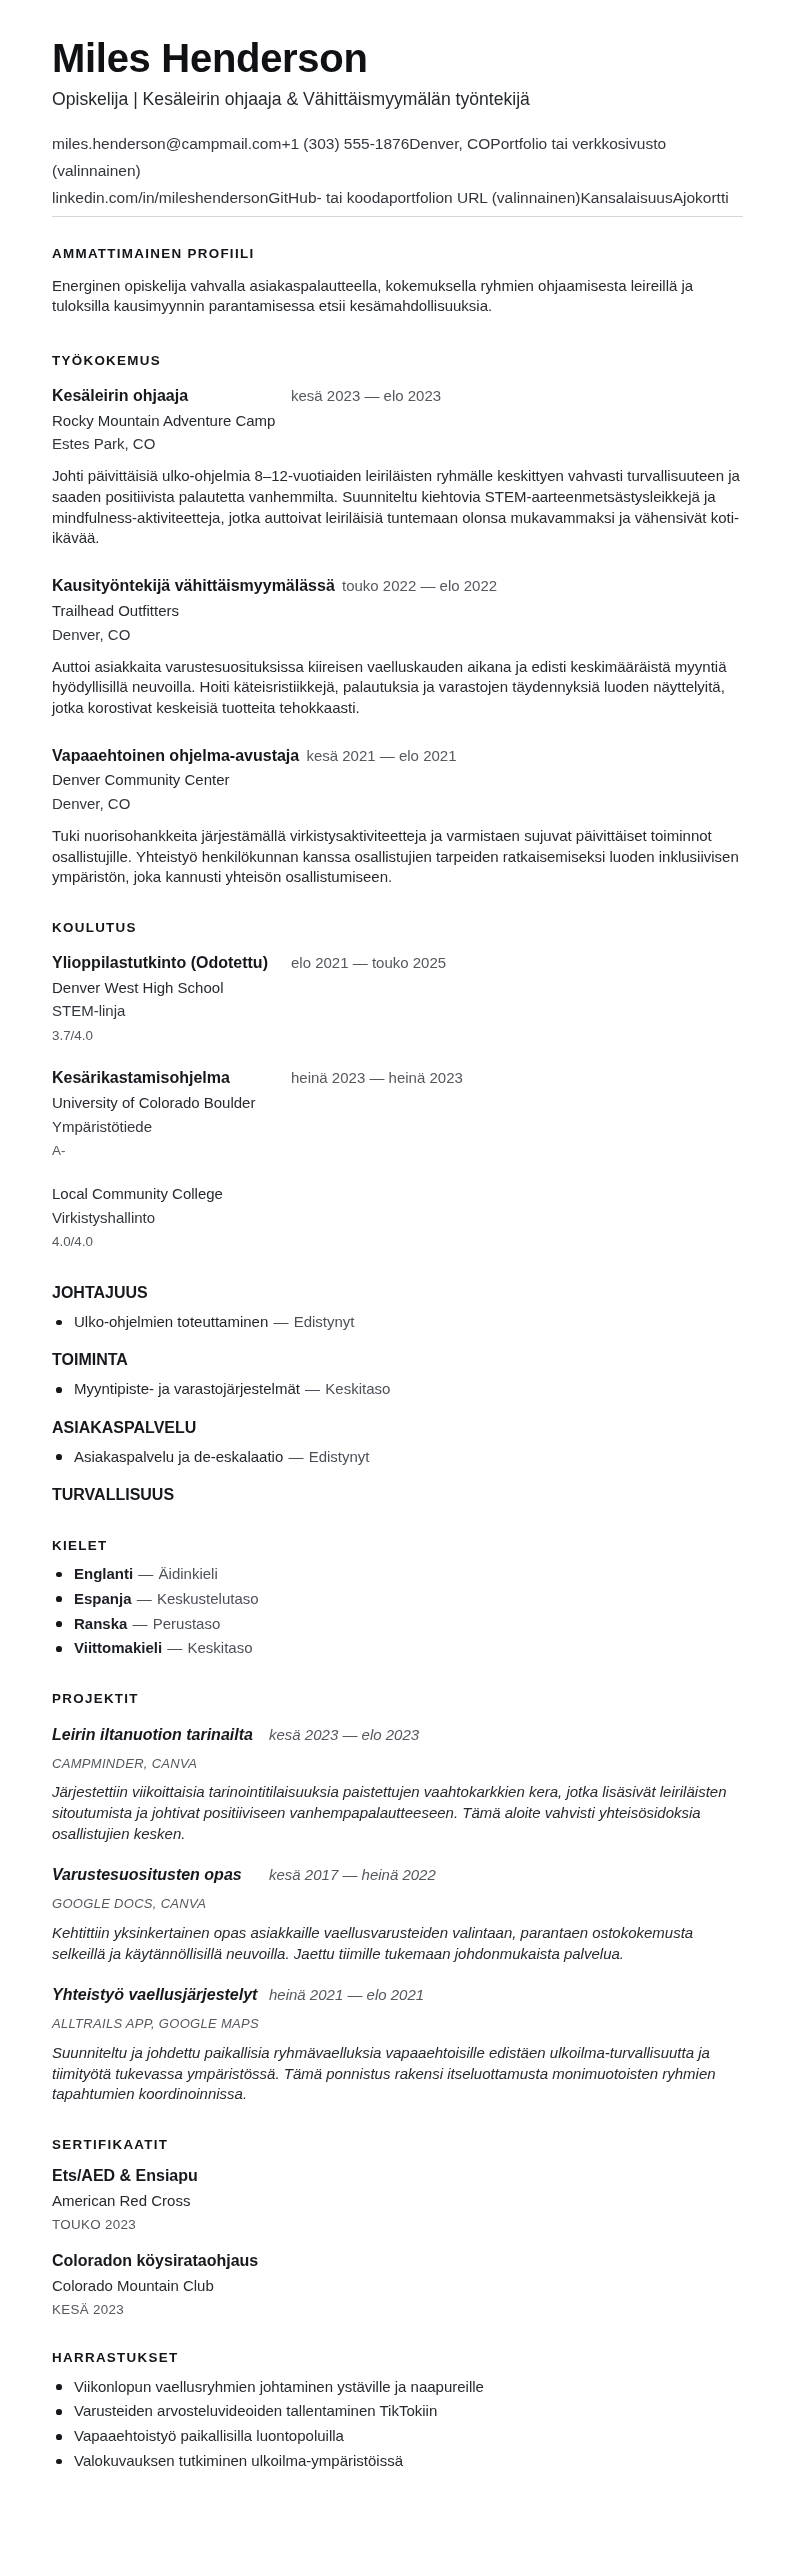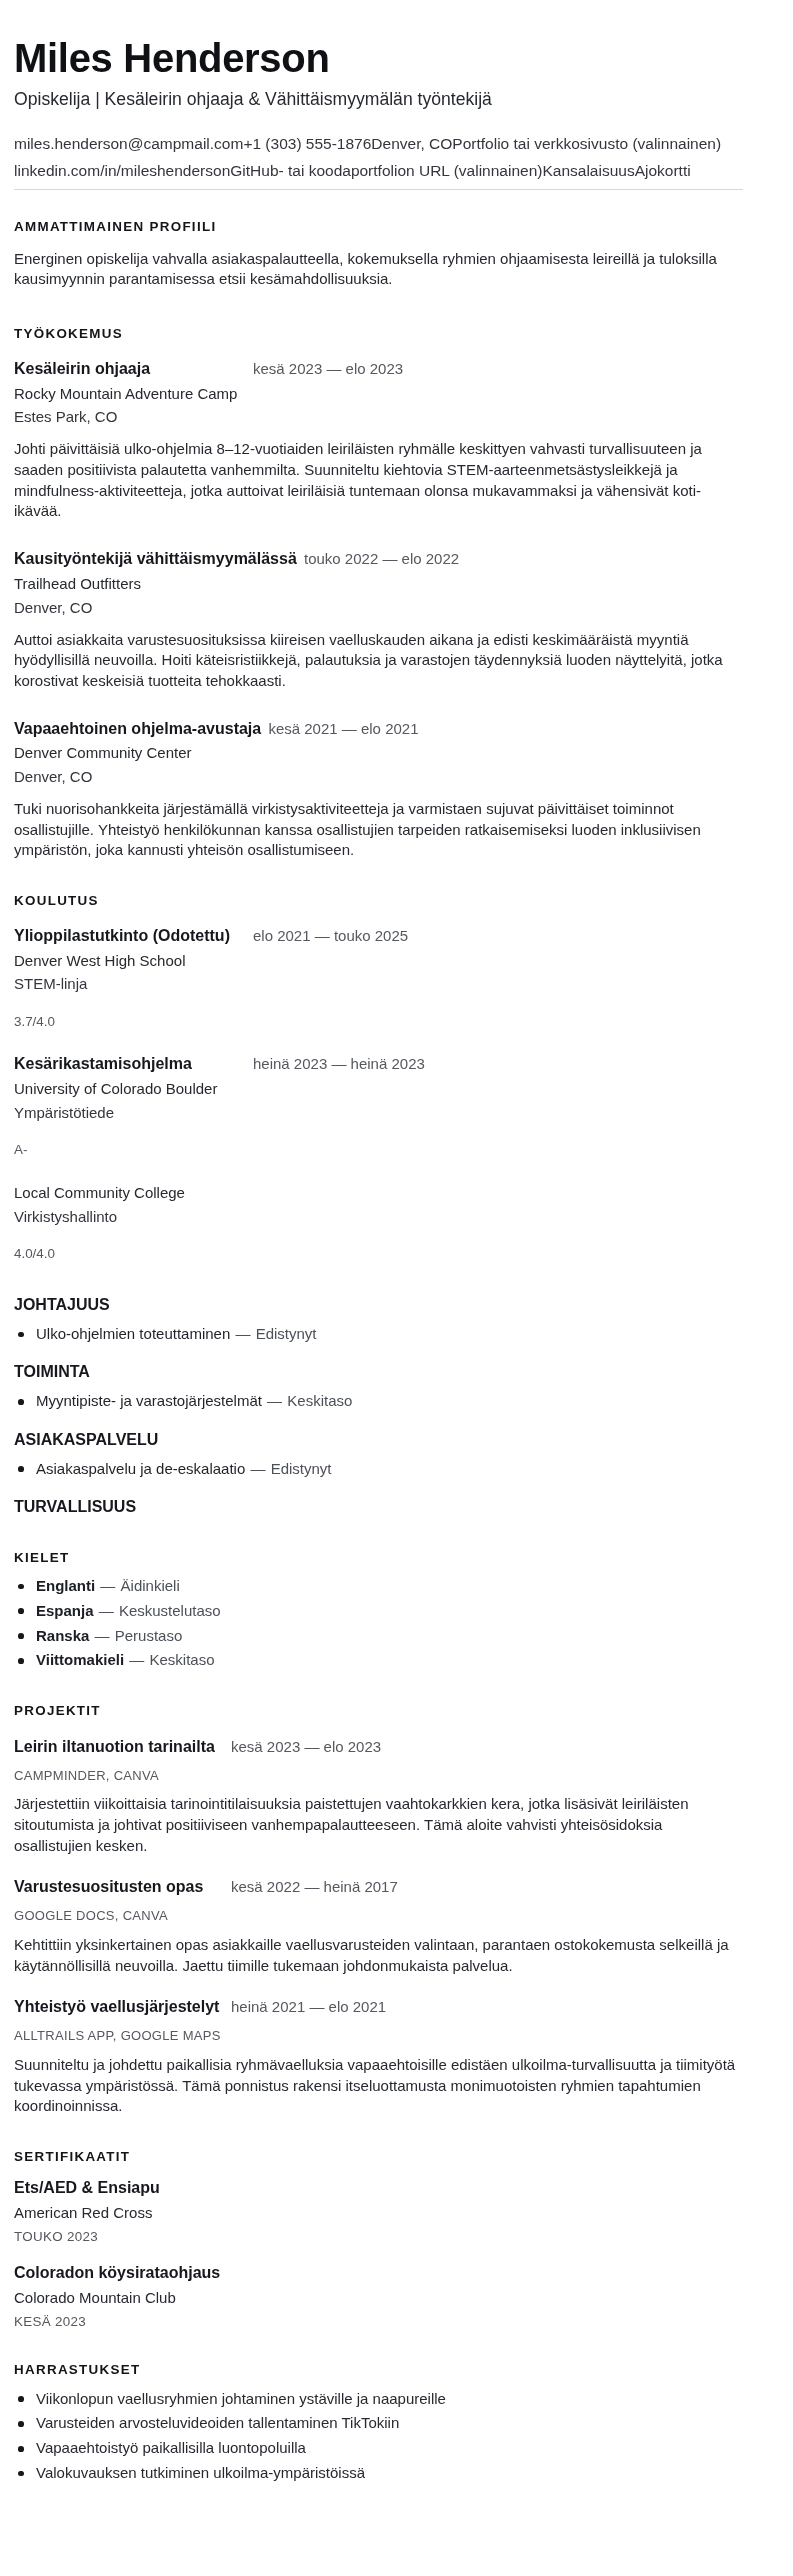--- a/index.html
+++ b/index.html
@@ -1,21 +1,21 @@
 <!DOCTYPE html>
 <html style="font-size:8.3px"><head>
 <meta charset="utf-8">
 <style>
   html,body { margin:0; padding:0; }
   body {
     width:793px; height:2576px; overflow:hidden;
     background:#ffffff; color:#26292f;
     font-family:"Liberation Sans","DejaVu Sans",sans-serif;
   }
-  .page { padding:36px 33px 0 14px; box-sizing:border-box; width:776px; }
+  .page { padding:36px 33px 0 52px; box-sizing:border-box; width:776px; }
 
   
   .name { margin:0; font-size:40px; line-height:1.12; font-weight:700; color:#0f1115; letter-spacing:-0.3px; }
   .subtitle { margin-top:8.3px; font-size:17.6px; color:#26292f; }
   .contact { margin-top:20px; font-size:15.5px; line-height:27px; color:#33363d; }
   .contact span { white-space:pre-wrap; }
   .divider { margin-top:5.2px; border-top:1px solid #d7d7d9; height:0; }
 
   
   .sec { margin-top:32px; }
@@ -31,23 +31,23 @@
   .entry-head { display:flex; align-items:baseline; }
   .entry-title { margin:0; font-size:16px; line-height:19.6px; font-weight:700; color:#16181d; min-width:239px; padding-right:7.2px; box-sizing:border-box; }
   .sec-projects .entry-title { min-width:217px; }
   .entry-date { font-size:15px; color:#55585f; white-space:nowrap; }
   .company { margin-top:5.2px; font-size:15px; line-height:19.6px; color:#26292f; }
   .location { margin-top:4.1px; font-size:15px; line-height:19.6px; color:#32353c; }
   .entry-desc { margin-top:12.4px; font-size:15px; line-height:20.7px; color:#26292f; }
 
   .edu-entries > .entry { margin-top:24px; }
   .edu-entries > .entry:first-child { margin-top:17.6px; }
-  .meta-small { margin-top:19px; font-size:13.4px; line-height:17.6px; color:#55585f; }
-
-  .proj-entries > .entry { margin-top:20.7px; }
+  .meta-small { margin-top:6px; font-size:13.4px; line-height:17.6px; color:#55585f; }
+
+  .proj-entries > .entry { margin-top:20.7px;font-style:italic; }
   .proj-entries > .entry:first-child { margin-top:18.6px; }
   .tools { margin-top:11.4px; font-size:13px; line-height:16.5px; letter-spacing:0.3px; color:#55585f; }
   .proj-desc { margin-top:10.3px; }
 
   .cert-entries > .entry { margin-top:17.6px; }
   .cert-entries > .entry:first-child { margin-top:14.5px; }
   .cert-date { margin-top:6.2px; font-size:13.4px; line-height:16.5px; letter-spacing:0.3px; color:#55585f; }
 
   
   .skill-group { margin-top:17.6px; }
@@ -200,21 +200,21 @@
           <h3 class="entry-title">Leirin iltanuotion tarinailta</h3>
           <span class="entry-date">kesä 2023 — elo 2023</span>
         </div>
         <div class="tools">CAMPMINDER, CANVA</div>
         <p class="entry-desc proj-desc">Järjestettiin viikoittaisia tarinointitilaisuuksia paistettujen vaahtokarkkien kera, jotka lisäsivät leiriläisten sitoutumista ja johtivat positiiviseen vanhempapalautteeseen. Tämä aloite vahvisti yhteisösidoksia osallistujien kesken.</p>
       </article>
 
       <article class="entry">
         <div class="entry-head">
           <h3 class="entry-title">Varustesuositusten opas</h3>
-          <span class="entry-date">kesä 2022 — heinä 2017</span>
+          <span class="entry-date">kesä 2017 — heinä 2022</span>
         </div>
         <div class="tools">GOOGLE DOCS, CANVA</div>
         <p class="entry-desc proj-desc">Kehtittiin yksinkertainen opas asiakkaille vaellusvarusteiden valintaan, parantaen ostokokemusta selkeillä ja käytännöllisillä neuvoilla. Jaettu tiimille tukemaan johdonmukaista palvelua.</p>
       </article>
 
       <article class="entry">
         <div class="entry-head">
           <h3 class="entry-title">Yhteistyö vaellusjärjestelyt</h3>
           <span class="entry-date">heinä 2021 — elo 2021</span>
         </div>

